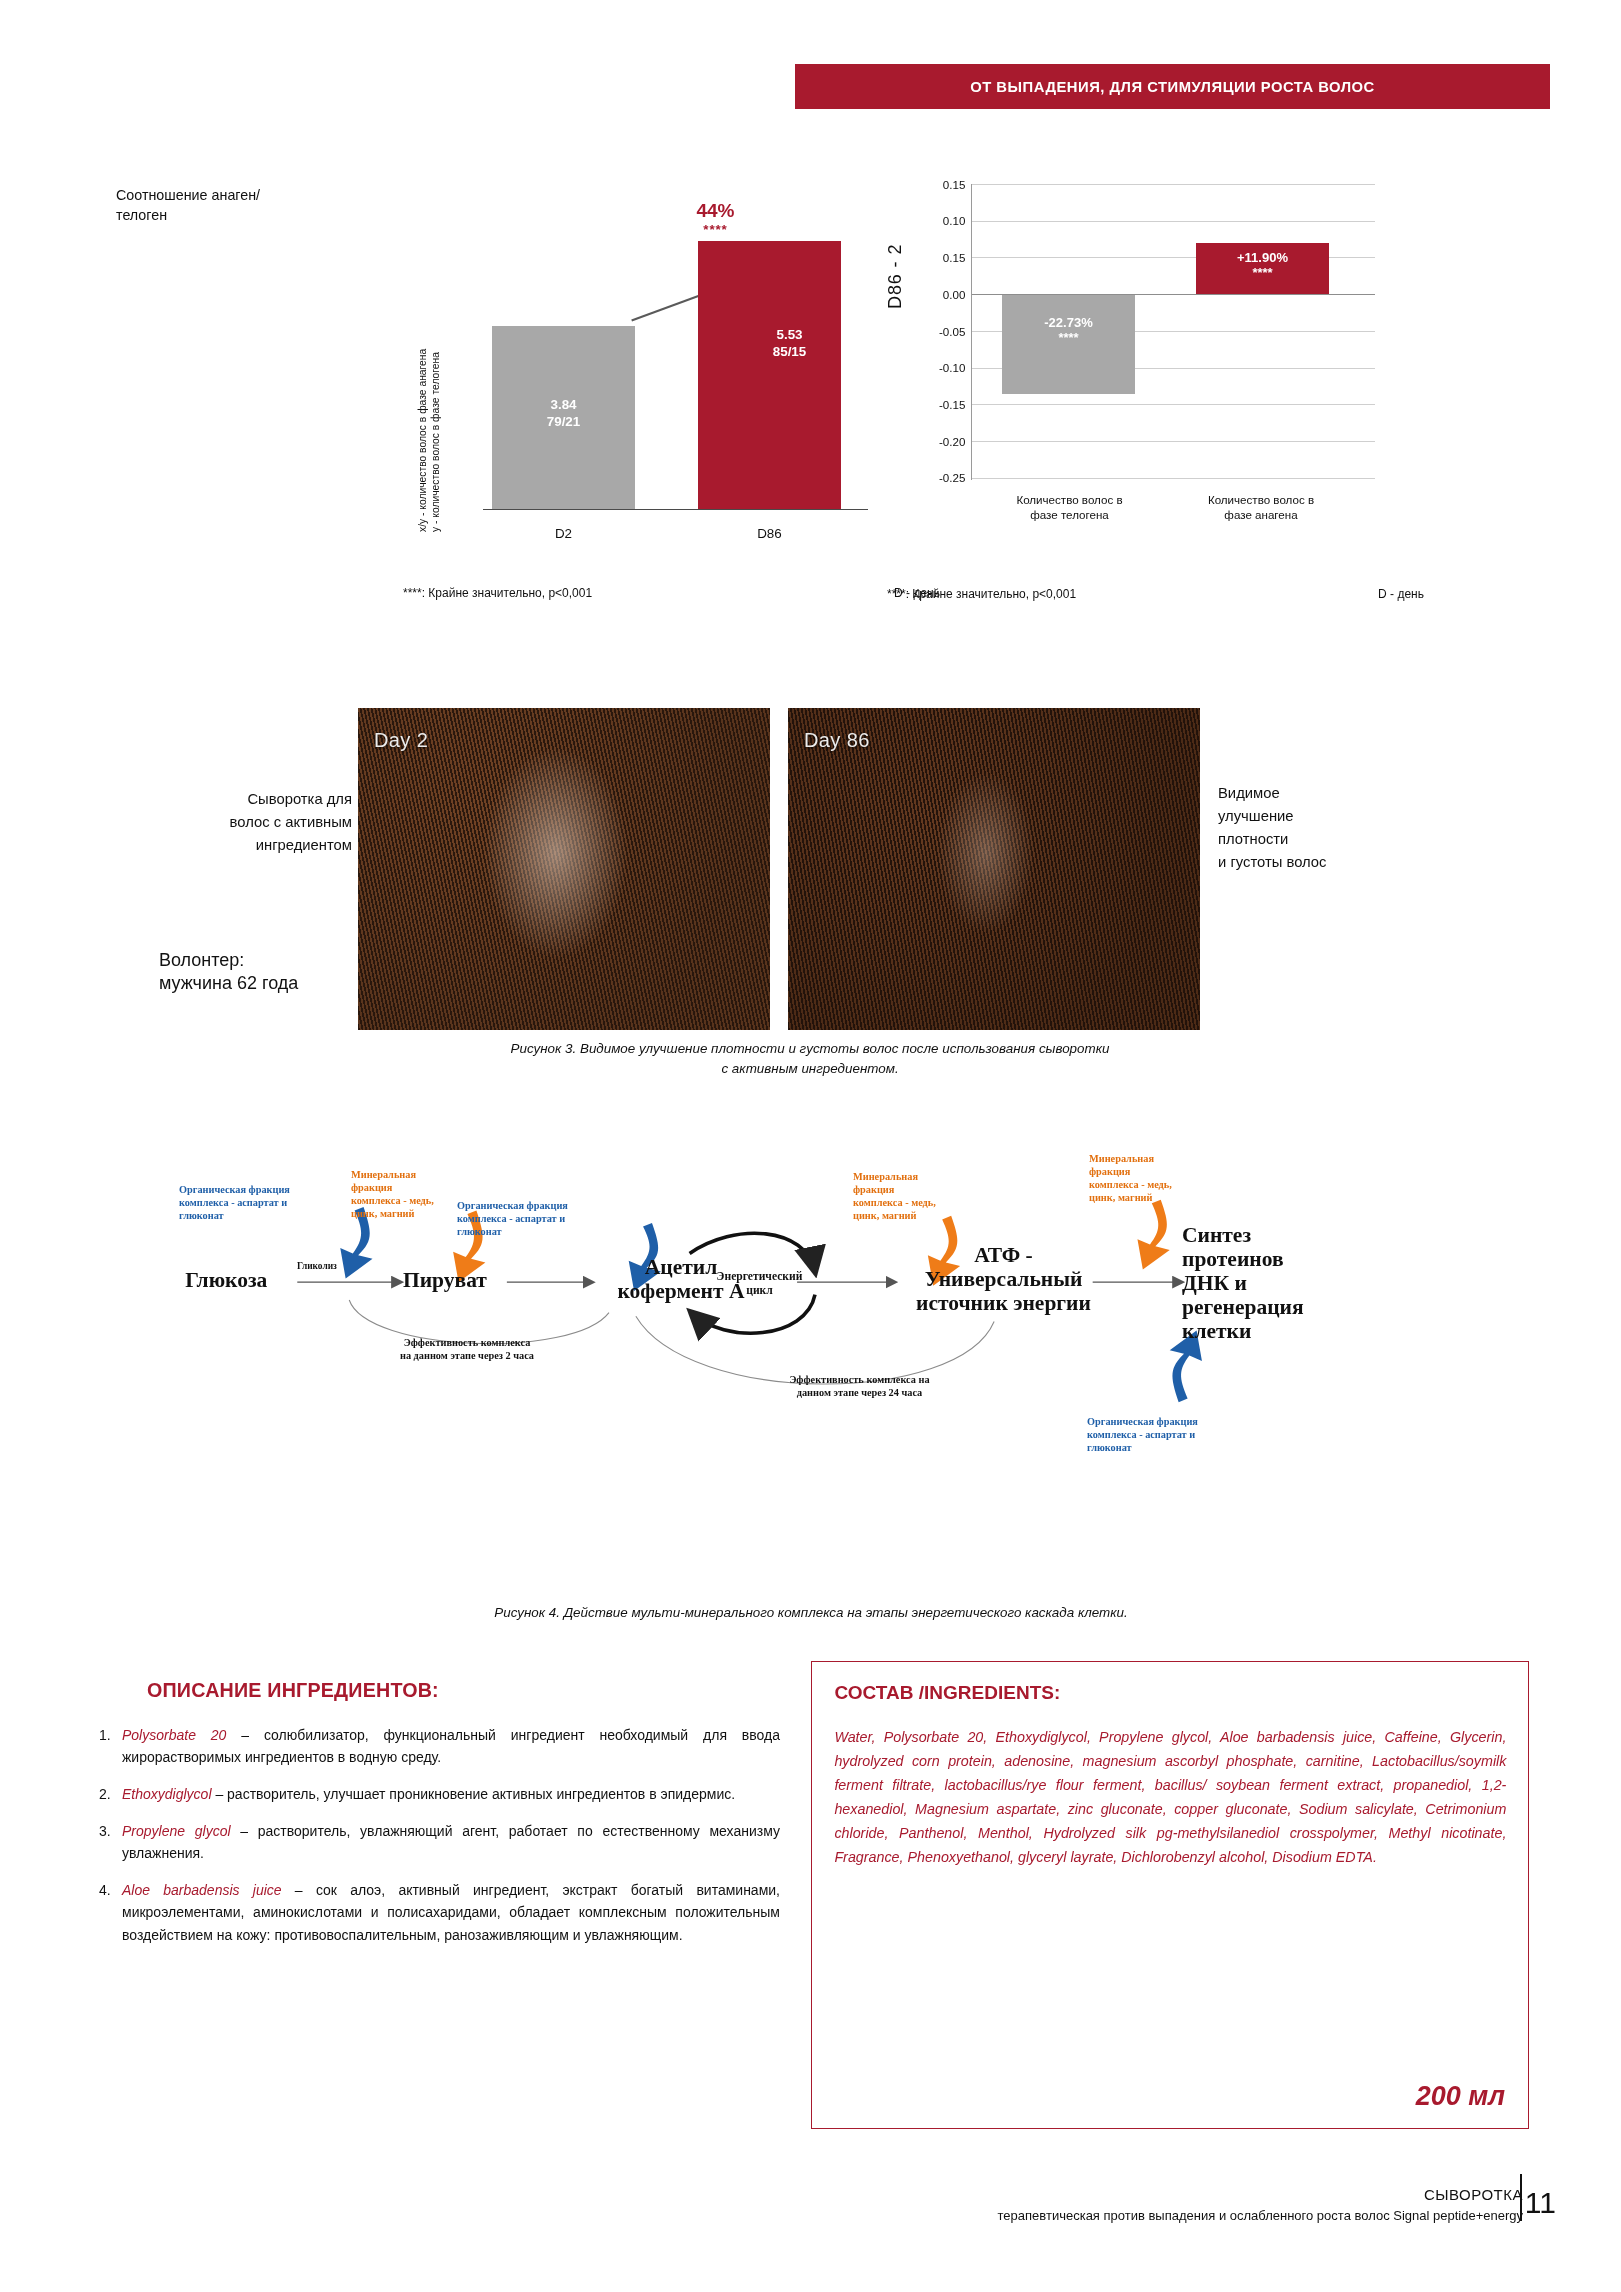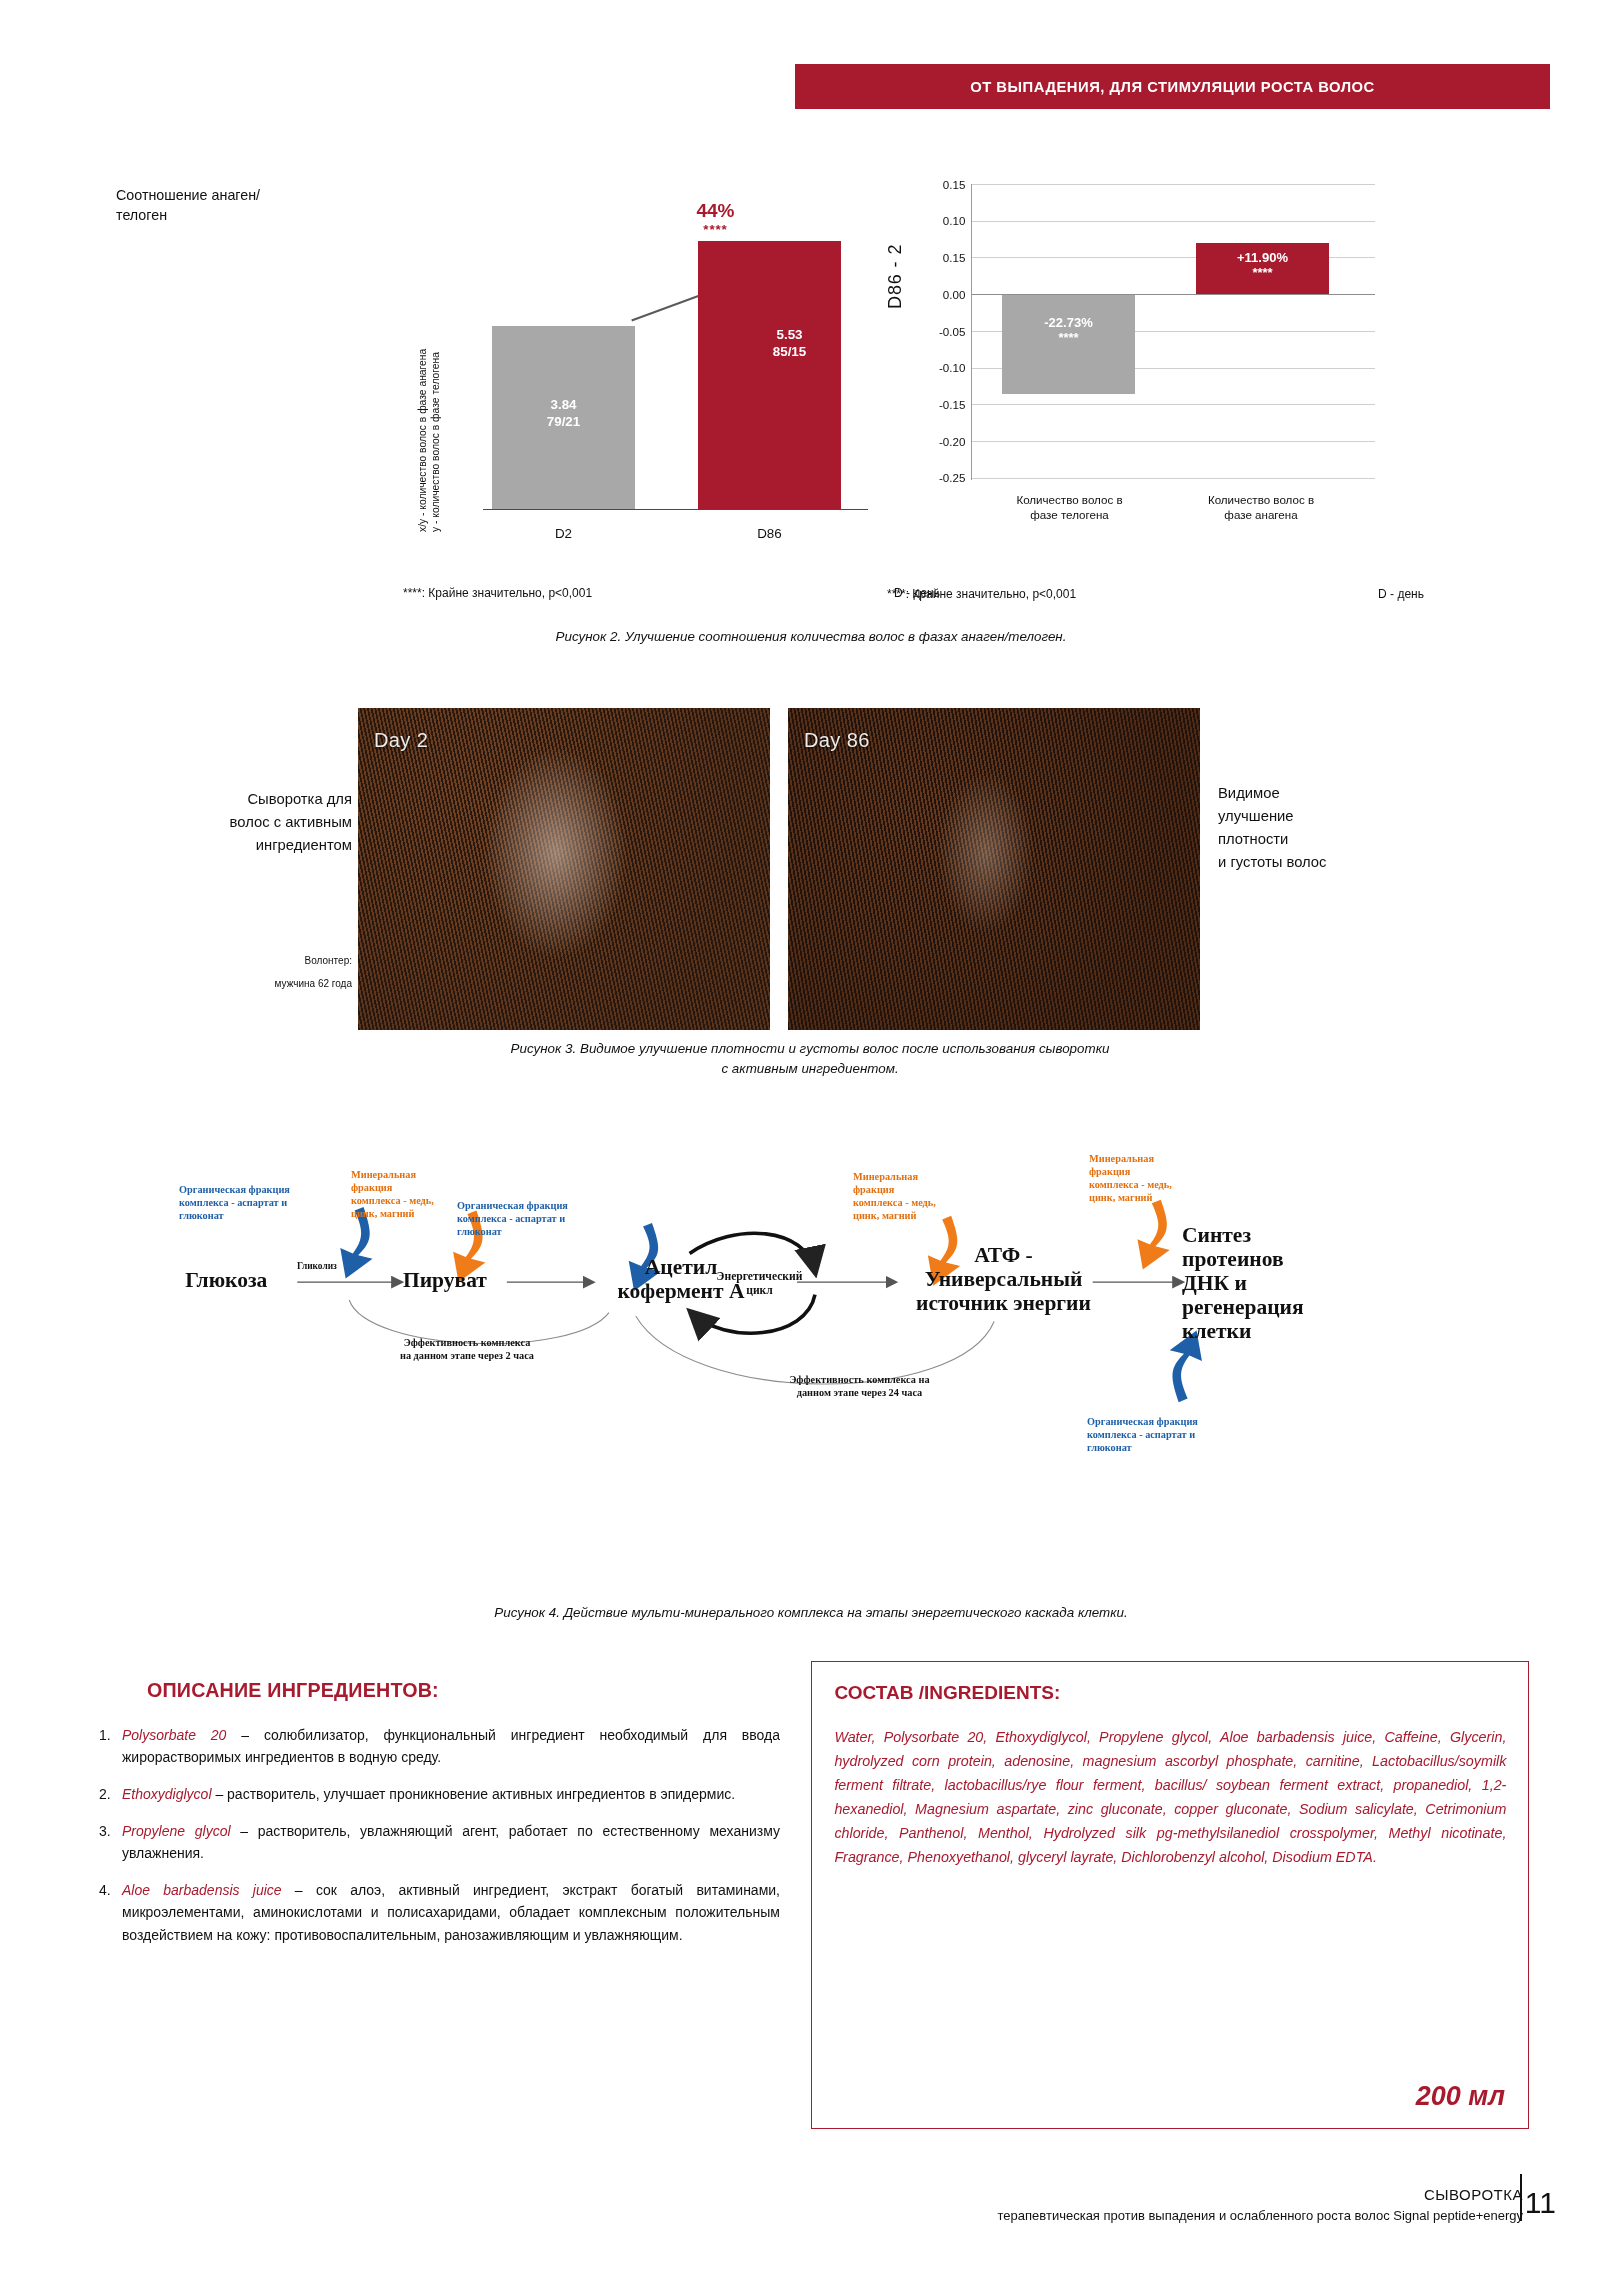--- a/index.html
+++ b/index.html
@@ -141,22 +141,22 @@
   }
   .photo .daylabel {
     position:absolute; left:16px; top:21px; color:#ececec;
     font-size:20px; letter-spacing:0.4px; text-shadow:0 0.9px 2.7px rgba(0,0,0,.8);
   }
   .photo-left-text {
     position:absolute; left:159px; top:788px; width:193px; text-align:right;
     font-size:14.8px; line-height:23px; color:#111;
   }
   .photo-left-text2 {
-    position:absolute; left:159px; top:949px; width:193px; text-align:right;
-    font-size:10px; line-height:23px; color:#111;
+    position:absolute; left:159px; top:949px; width:193px; text-align:left;
+    font-size:18px; line-height:23px; color:#111;
   }
   .photo-right-text {
     position:absolute; left:1218px; top:782px; width:206px;
     font-size:14.8px; line-height:23px; color:#111;
   }
 
   
   .diagram { position:absolute; left:188px; top:1137px; width:1254px; height:430px; }
   .dg-box {
     position:absolute; font-weight:bold; line-height:1.12;
@@ -317,21 +317,20 @@
       <div class="cr-xlab a">Количество волос в<br>фазе телогена</div>
       <div class="cr-xlab b">Количество волос в<br>фазе анагена</div>
     </div>
 
     <div class="footnote-right">
       <span>****: Крайне значительно, p&lt;0,001</span>
       <span class="right">D - день</span>
     </div>
   </div>
 
-  <div class="caption" style="left:269px; top:627px; width:1084px;">Рисунок 2. Улучшение соотношения количества волос в фазах анаген/телоген.</div>
 
   <div class="photo-left-text">
     Сыворотка для<br>волос с активным<br>ингредиентом
   </div>
   <div class="photo-left-text2">
     Волонтер:<br>мужчина 62 года
   </div>
 
   <div class="photos">
     <div class="photo p1">

